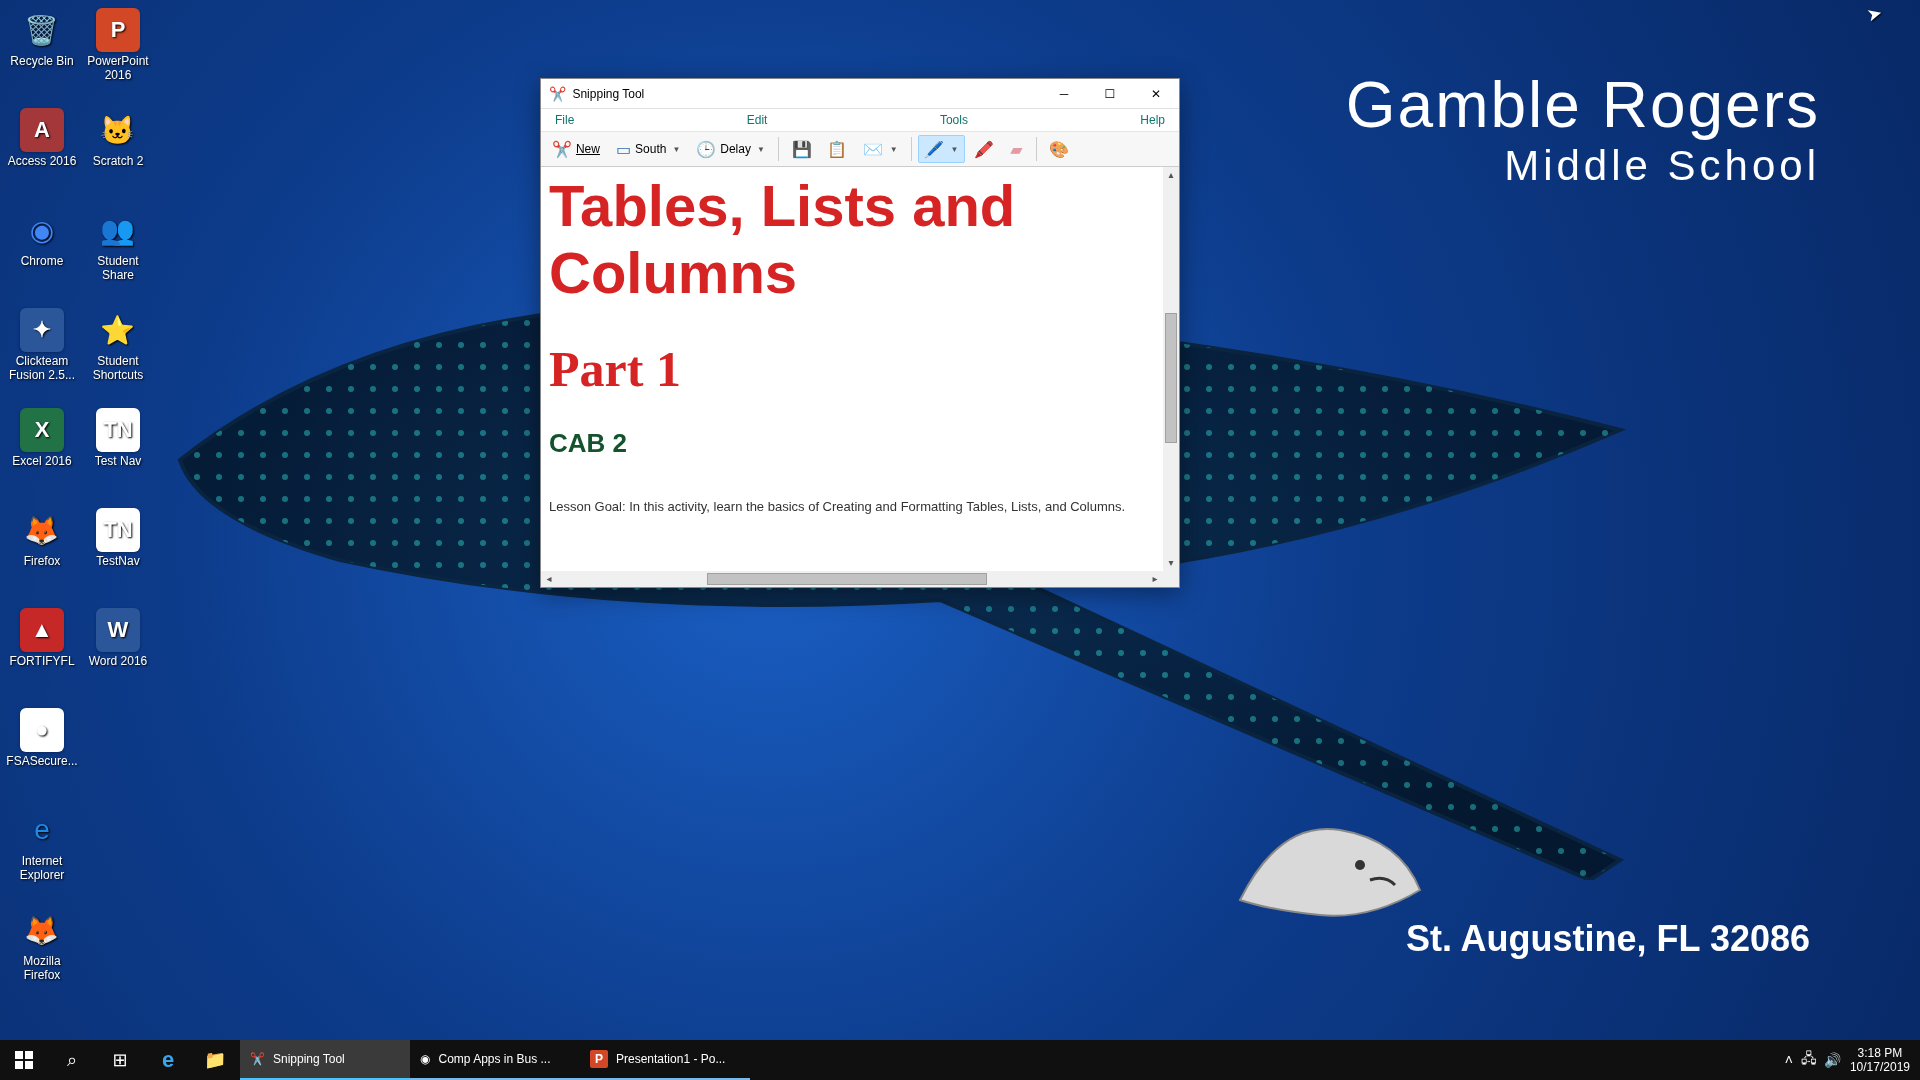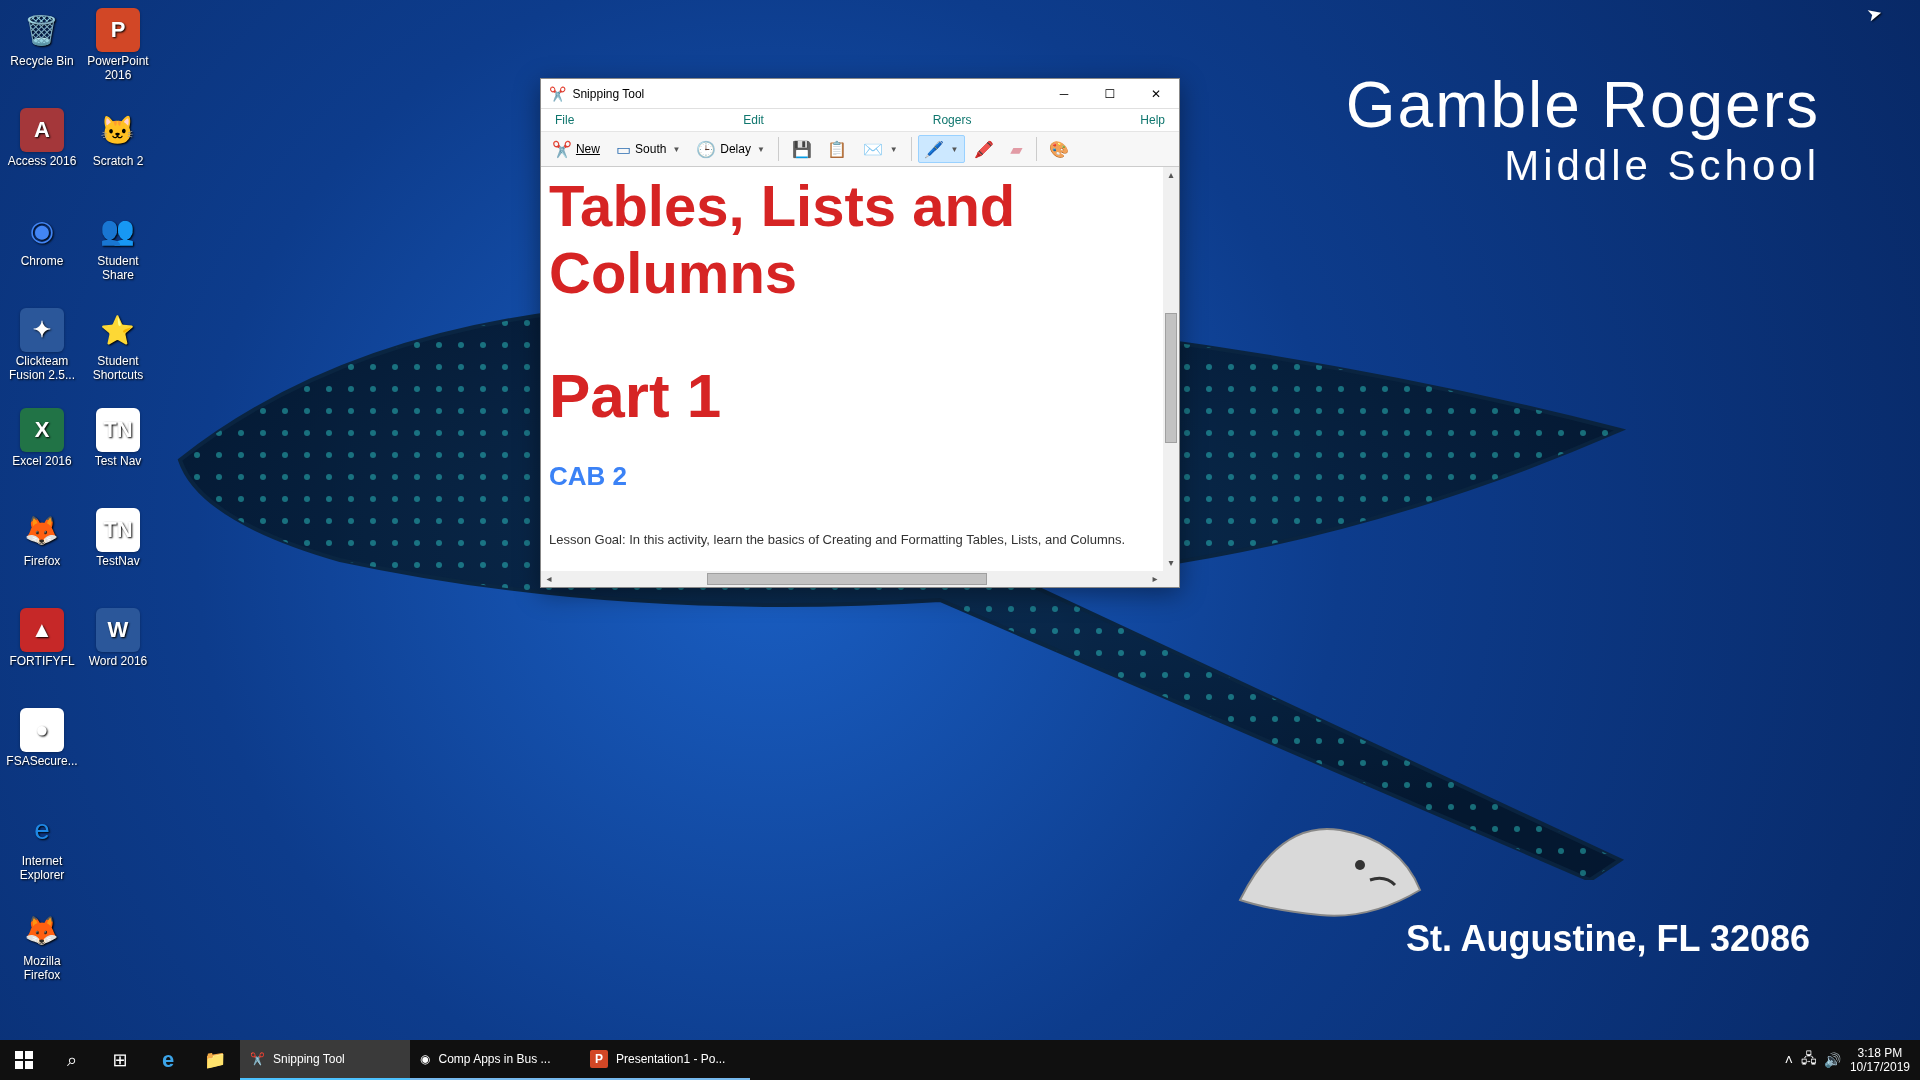--- a/index.html
+++ b/index.html
@@ -41,22 +41,22 @@
 .toolbar { height:36px; border-top:1px solid #e5e5e5; border-bottom:1px solid #ccc; background:#f7f7f7; display:flex; align-items:center; padding:0 4px; gap:2px; }
 .tbtn { height:28px; padding:0 6px; display:flex; align-items:center; gap:4px; font-size:12px; color:#000; border:1px solid transparent; border-radius:2px; cursor:default; }
 .tbtn.selected { background:#cce8ff; border-color:#99d1ff; }
 .tbtn .ddl { font-size:8px; color:#555; margin-left:2px; }
 .tsep { width:1px; height:24px; background:#ccc; margin:0 4px; }
 .tglyph { font-size:16px; }
 
 .snip-area { position:relative; height:calc(100% - 30px - 22px - 36px); background:#f0f0f0; }
 .snip-content { position:absolute; top:0; left:0; right:16px; bottom:16px; background:#fff; overflow:hidden; padding:6px 8px 0 8px; }
 .snip-content .h1 { color:#d62424; font-size:58px; font-weight:800; font-family:"Segoe UI Black","Segoe UI",sans-serif; line-height:1.15; }
-.snip-content .h2 { color:#d62424; font-size:62px; font-weight:800; font-family:Liberation Sans, sans-serif; margin-top:54px; }
-.snip-content .sub { color:#3b82f6; font-size:26px; font-weight:700; margin-top:30px; }
+.snip-content .h2 { color:#d62424; font-size:50px; font-weight:800; font-family:Liberation Serif, serif; margin-top:34px; }
+.snip-content .sub { color:#14532d; font-size:26px; font-weight:700; margin-top:30px; }
 .snip-content .body { color:#333; font-size:13px; margin-top:40px; }
 .vscroll { position:absolute; top:0; right:0; bottom:16px; width:16px; background:#f0f0f0; }
 .vscroll .arrow { height:16px; text-align:center; font-size:10px; color:#555; line-height:16px; cursor:default; }
 .vscroll .track { position:absolute; top:16px; bottom:16px; left:0; right:0; }
 .vscroll .thumb { position:absolute; left:2px; right:2px; top:130px; height:130px; background:#c2c2c2; border:1px solid #a0a0a0; }
 .hscroll { position:absolute; left:0; right:16px; bottom:0; height:16px; background:#f0f0f0; display:flex; }
 .hscroll .arrow { width:16px; text-align:center; font-size:10px; color:#555; line-height:16px; cursor:default; }
 .hscroll .track { flex:1; position:relative; }
 .hscroll .thumb { position:absolute; top:2px; bottom:2px; left:150px; width:280px; background:#c2c2c2; border:1px solid #a0a0a0; }
 .corner { position:absolute; right:0; bottom:0; width:16px; height:16px; background:#f0f0f0; }
@@ -188,21 +188,21 @@
     <div class="titlebar">
       <span class="appicon">✂️</span>
       <span class="title">Snipping Tool</span>
       <div class="wbtn">─</div>
       <div class="wbtn">☐</div>
       <div class="wbtn close">✕</div>
     </div>
     <div class="menubar">
       <span>File</span>
       <span>Edit</span>
-      <span>Rogers</span>
+      <span>Tools</span>
       <span>Help</span>
     </div>
     <div class="toolbar">
       <div class="tbtn">
         <span class="tglyph">✂️</span>
         <u>New</u>
       </div>
       <div class="tbtn">
         <span class="tglyph" style="color:#2b6cb0;">▭</span>
         <span>South</span>

